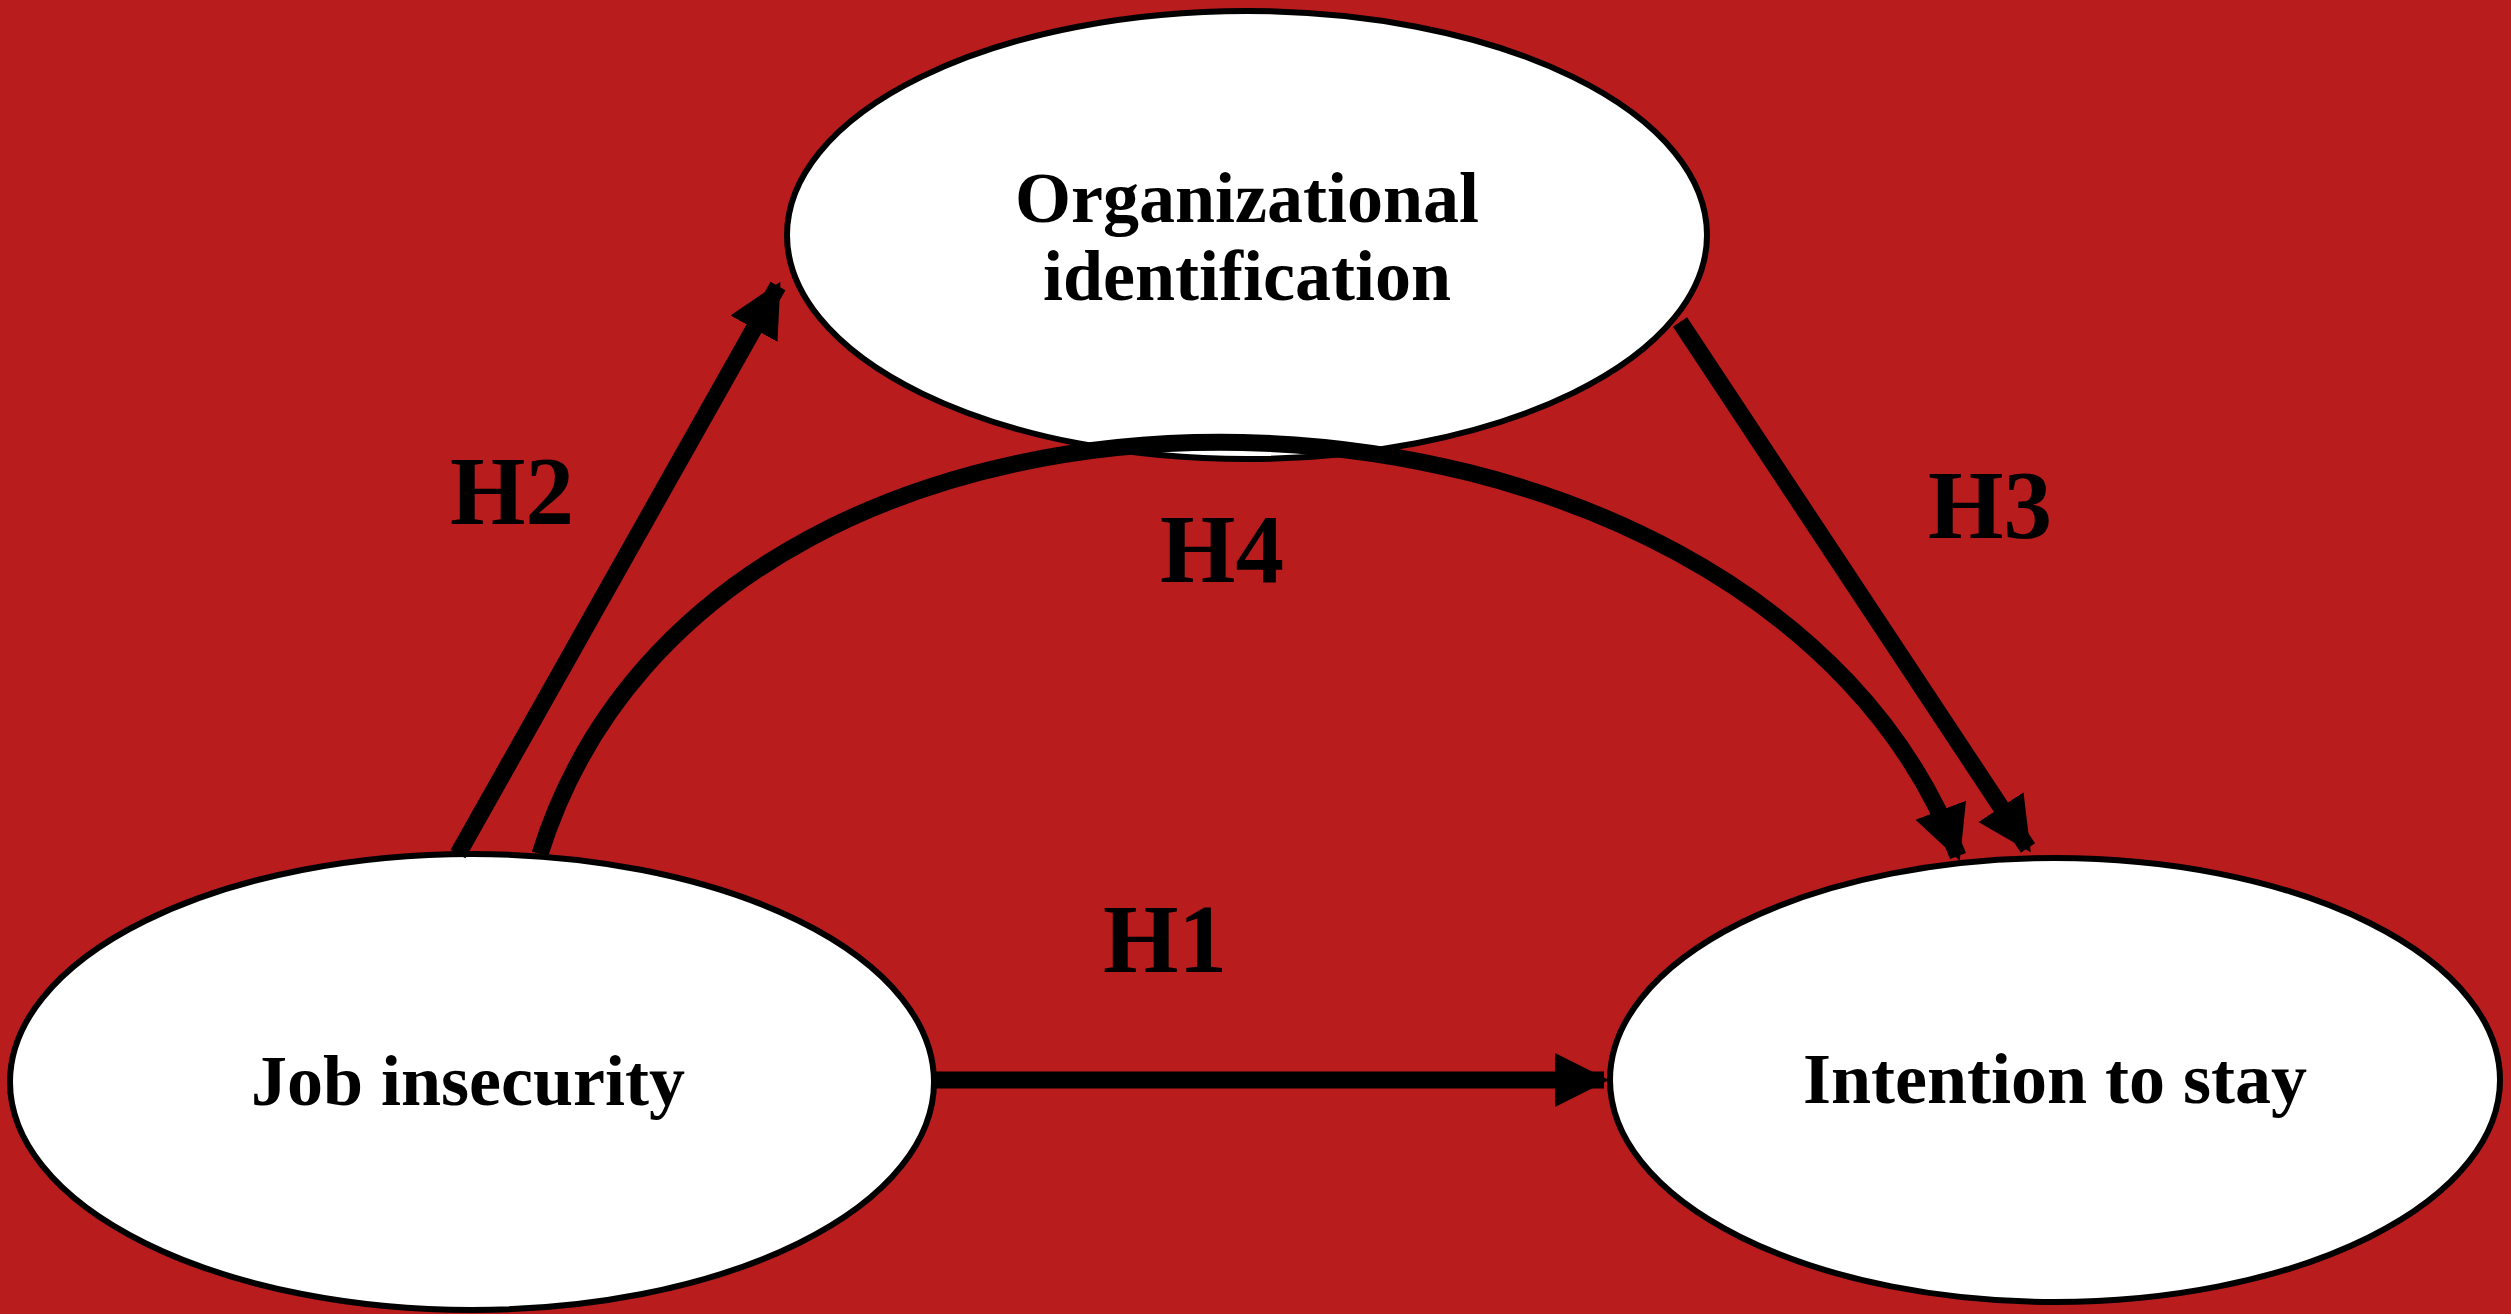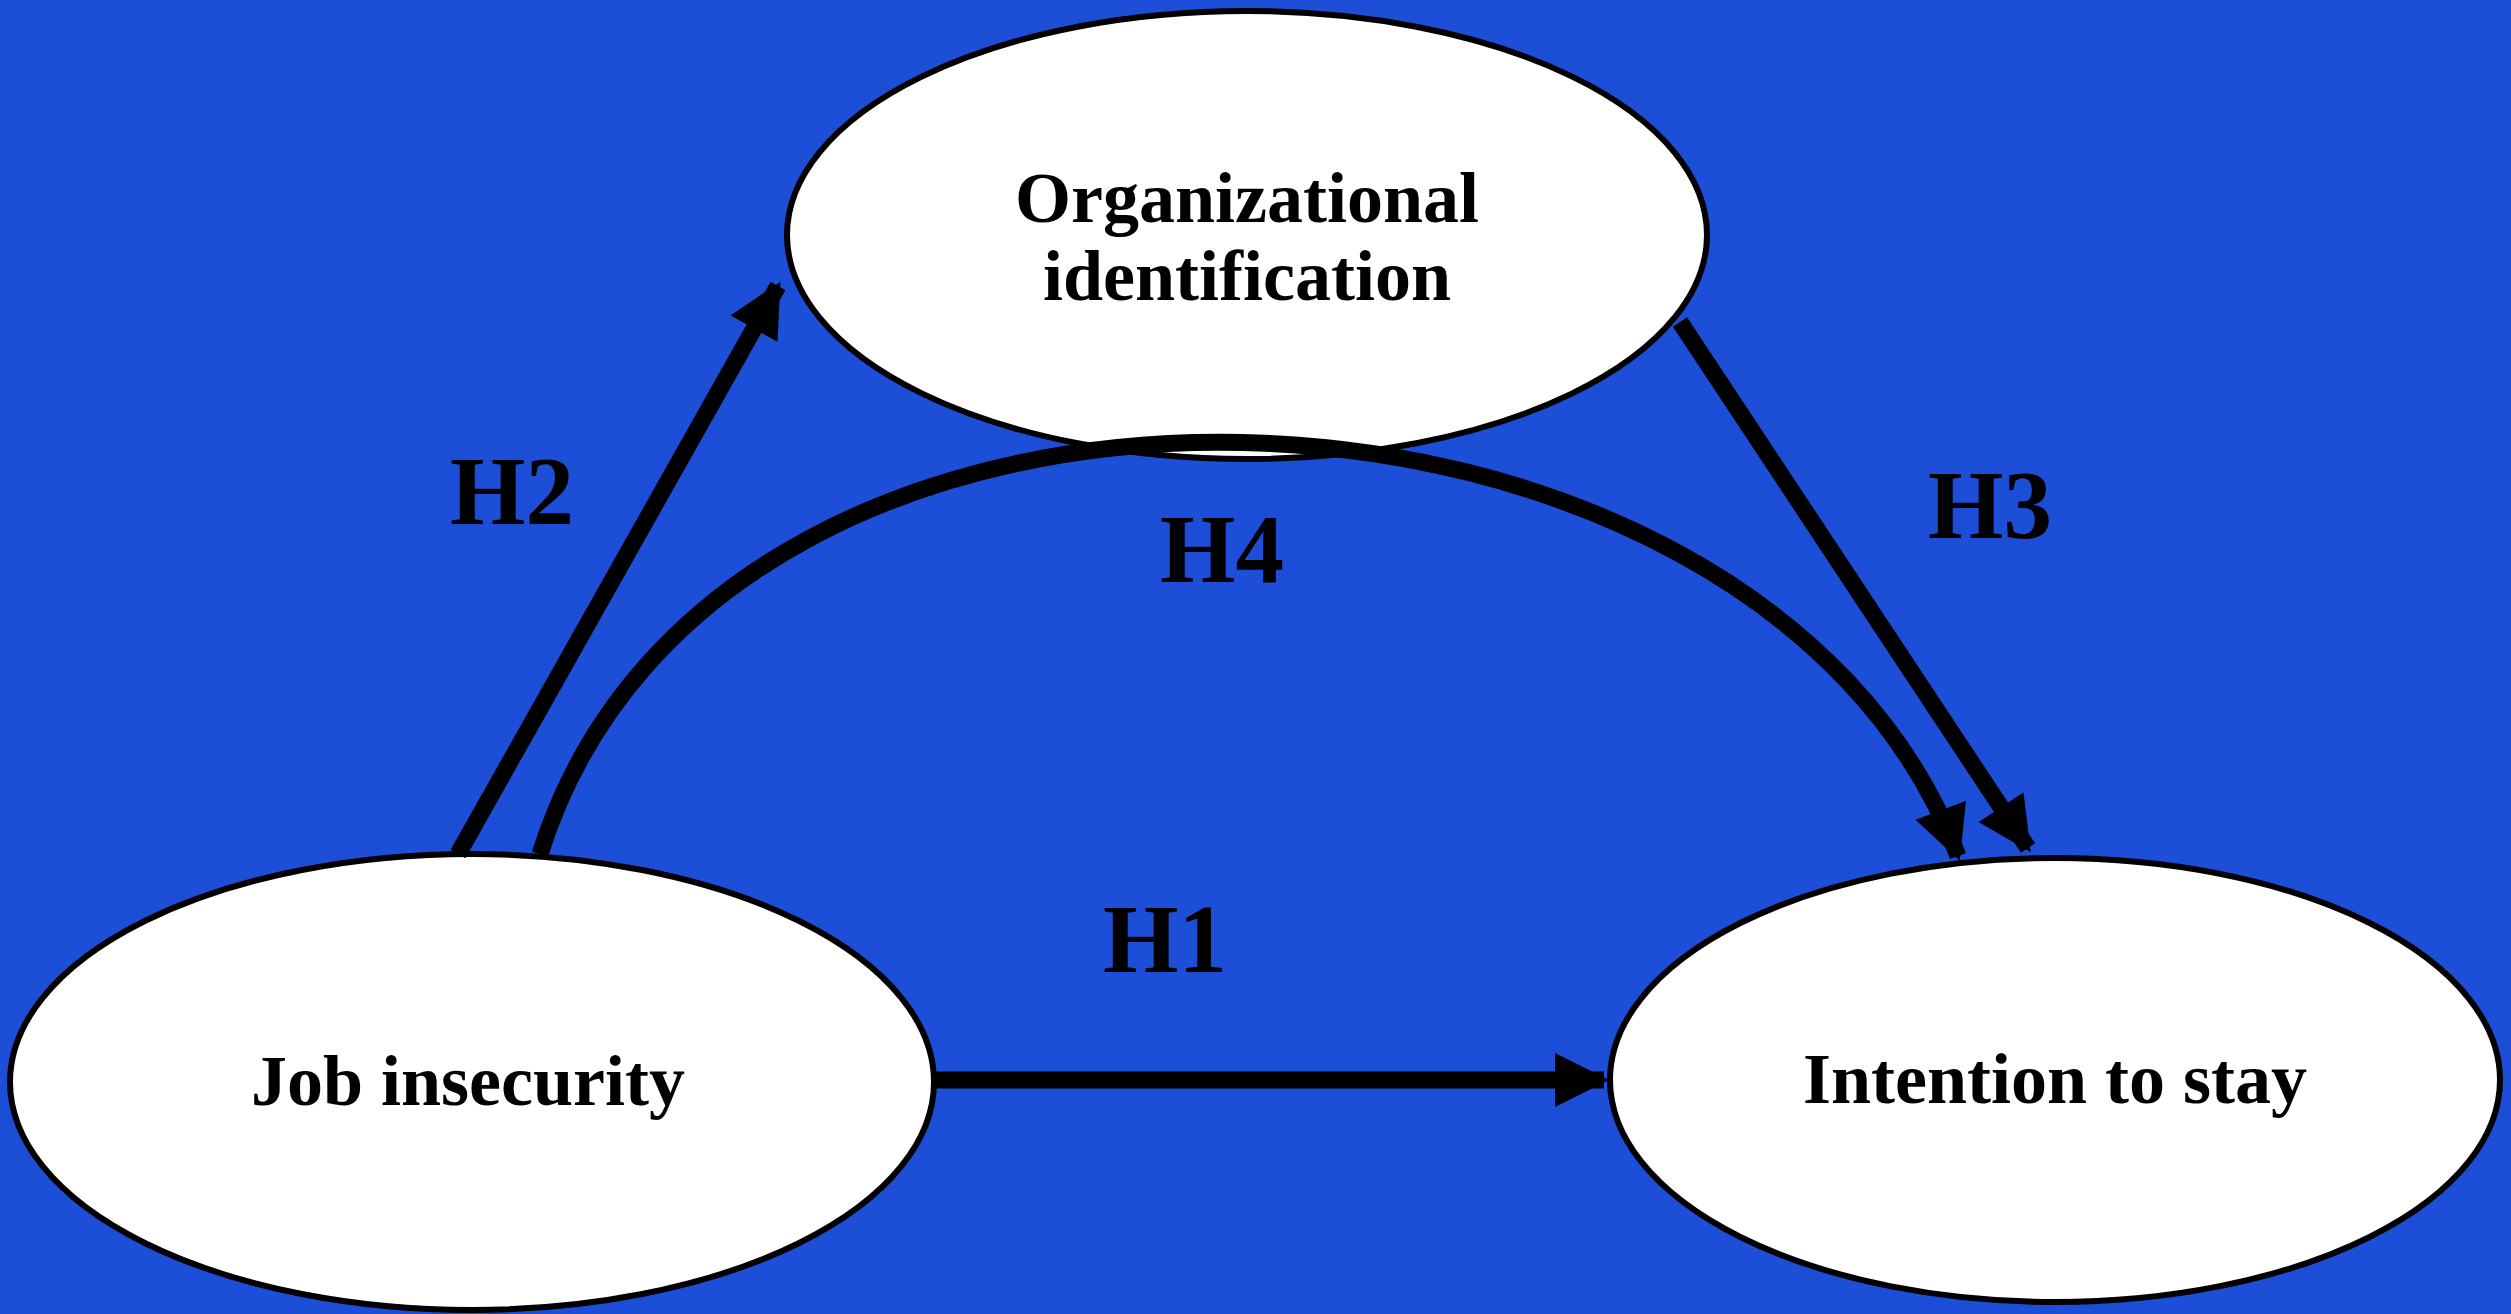--- a/index.html
+++ b/index.html
@@ -4,21 +4,21 @@
 <style>
   html, body {
     margin: 0;
     padding: 0;
     background: #ffffff;
   }
   .figure {
     width: 100%;
     max-width: 2511px;
     margin: 0 auto;
-    background: #1d4ed8;
+    background: #b91c1c;
   }
   .figure svg {
     display: block;
     width: 100%;
     height: auto;
   }
   .node-ellipse {
     fill: #ffffff;
     stroke: #000000;
     stroke-width: 6px;

